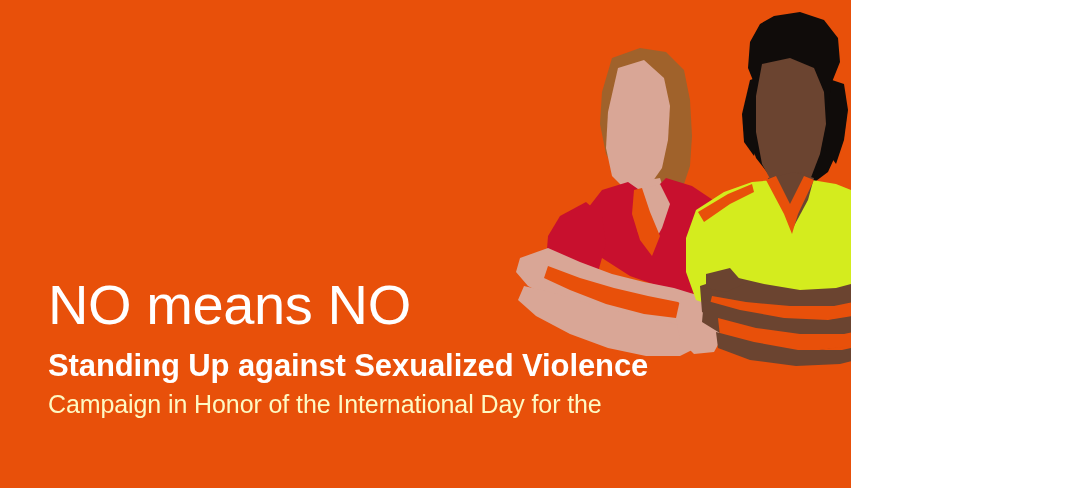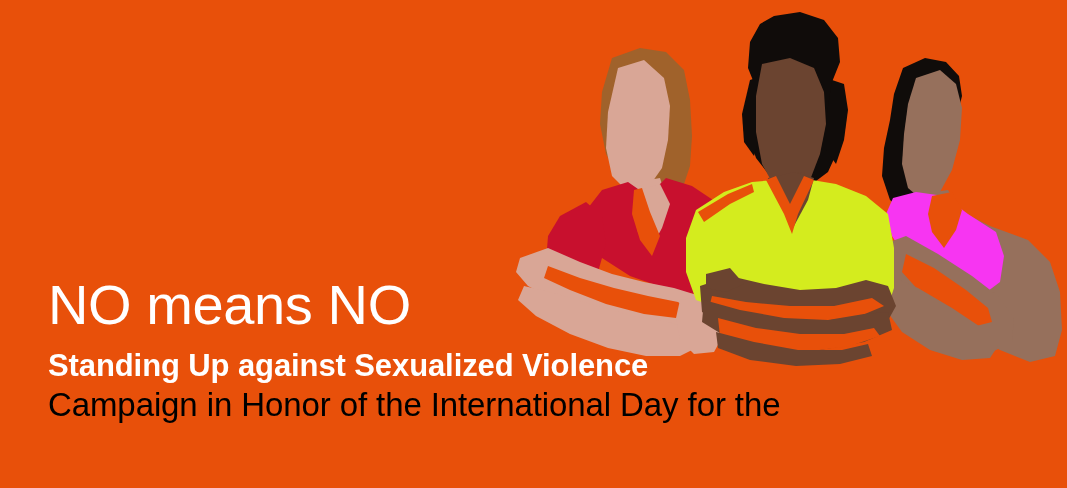--- a/index.html
+++ b/index.html
@@ -6,21 +6,21 @@
   html, body {
     margin: 0;
     padding: 0;
     background: #ffffff;
   }
   body {
     font-family: "Liberation Sans", sans-serif;
   }
   #banner {
     position: relative;
-    width: 1067px;
+    width: 851px;
     height: 488px;
     overflow: hidden;
     background: #e8500a;
   }
   #artwork {
     position: absolute;
     top: 0;
     left: 0;
     width: 1067px;
     height: 488px;
@@ -45,22 +45,22 @@
   .subhead {
     color: #ffffff;
     font-size: 31px;
     font-weight: 700;
     line-height: 34px;
     letter-spacing: -0.1px;
     margin: 16px 0 7px 0;
     white-space: nowrap;
   }
   .body-line {
-    color: #000000;
-    font-size: 33px;
+    color: #fef9c3;
+    font-size: 25px;
     font-weight: 400;
     line-height: 29px;
     letter-spacing: -0.1px;
     margin: 0;
     white-space: nowrap;
   }
 </style>
 </head>
 <body>
 

